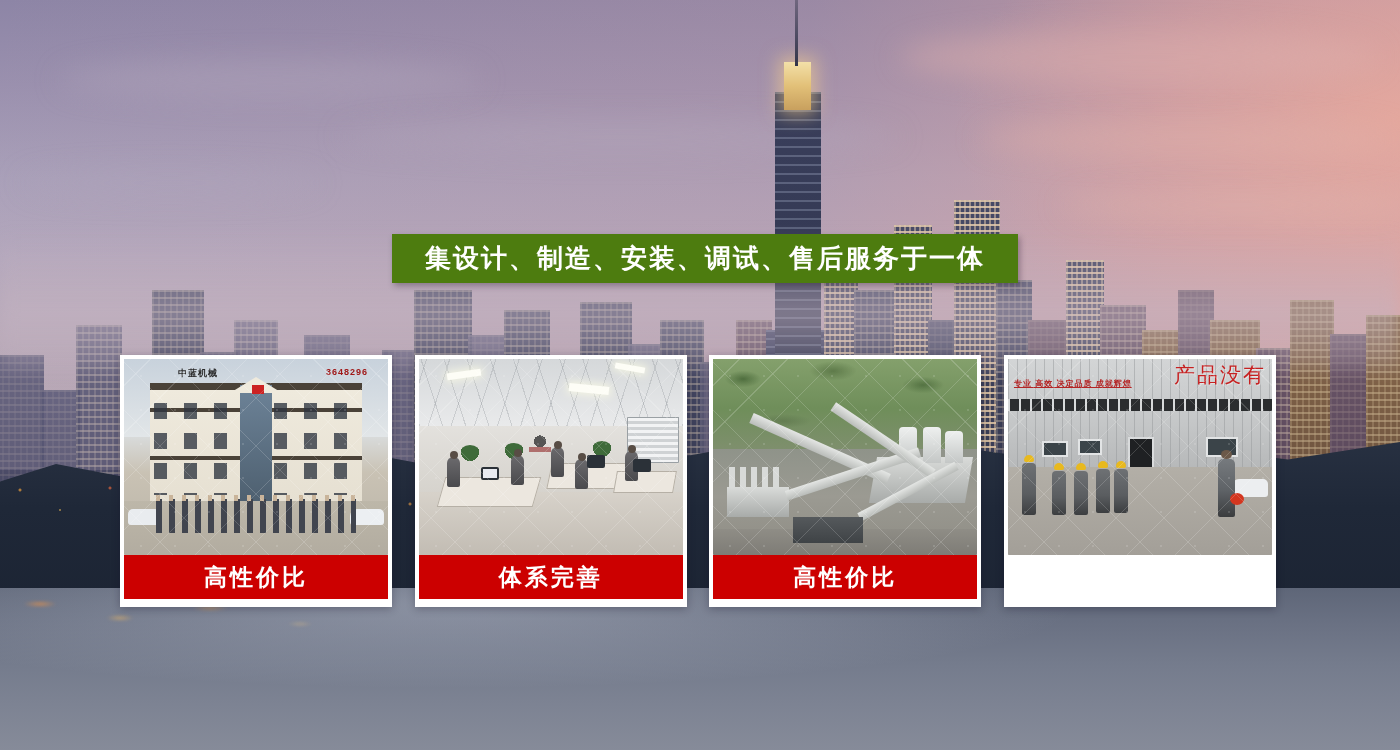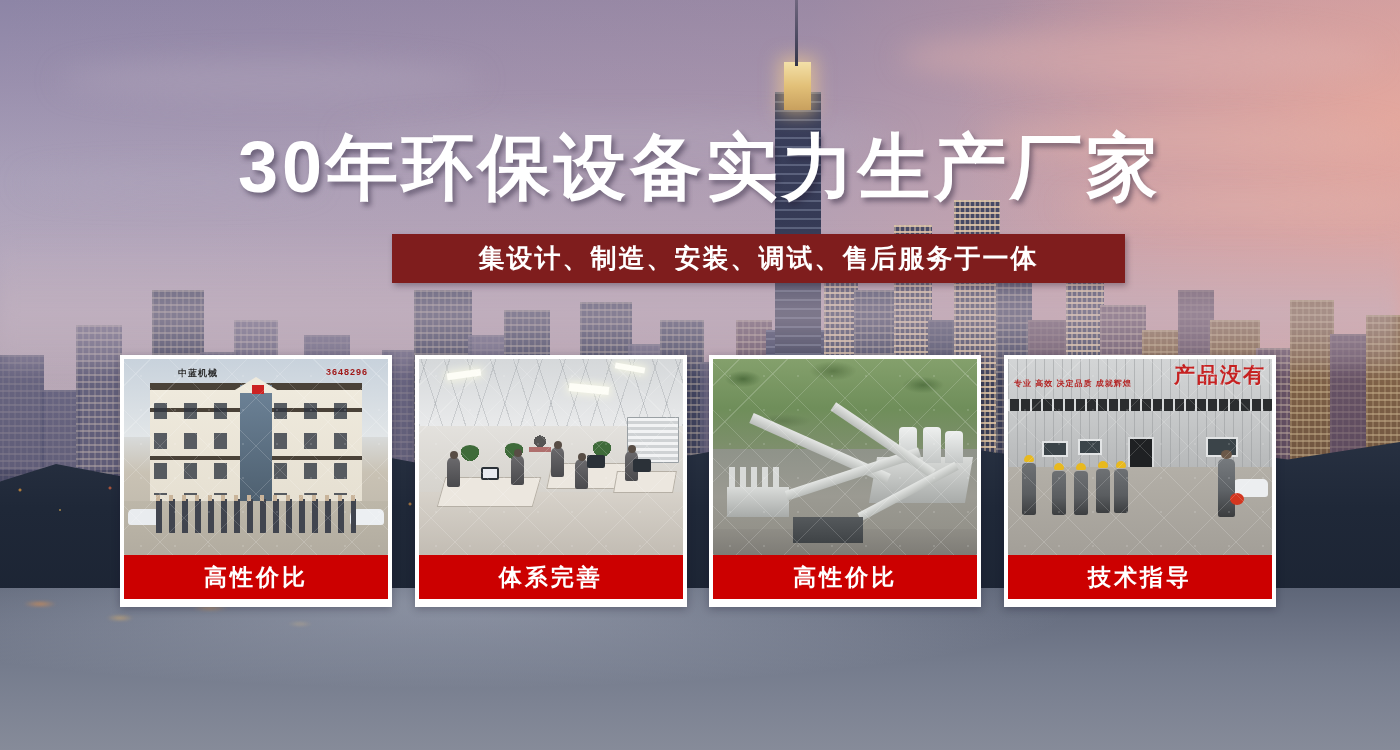--- a/index.html
+++ b/index.html
@@ -137,22 +137,22 @@
     position:absolute; left:0; top:131px; width:1400px;
     text-align:center;
     font-size:72px; font-weight:bold; color:#ffffff;
     letter-spacing:4px; line-height:1;
     text-shadow:3px 4px 5px rgba(40,30,55,0.45);
     white-space:nowrap;
   }
 
   
   .subbar {
-    position:absolute; left:392px; top:234px; width:733px; height:49px;
-    background:#7f1d1d;
+    position:absolute; left:392px; top:234px; width:626px; height:49px;
+    background:#4d7c0f;
     display:flex; align-items:center; justify-content:center;
     box-shadow:2px 3px 6px rgba(40,25,45,0.35);
   }
   .subbar-text {
     color:#ffffff; font-size:26px; font-weight:bold; letter-spacing:2px; white-space:nowrap;
   }
 
   
   .cards {
     position:absolute; left:120px; top:355px;
@@ -290,24 +290,24 @@
   .p3 .m2 { left:168px;top:96px; }
   .p3 .m3 { left:214px;top:100px; }
 
   
   .p4 { background:linear-gradient(180deg,#c9cbcc 0%, #bfc1c2 44%, #a9a59e 62%, #9b9views 100%); }
   .p4 { background:linear-gradient(180deg,#cdcfd0 0%, #c2c4c5 42%, #aca89f 60%, #9d9992 100%); }
   .p4 .fac { position:absolute; left:0; top:0; width:100%; height:56%;
     background:linear-gradient(180deg,#d3d5d6 0%, #c4c6c7 60%, #b6b8b9 100%); }
   .p4 .fac::after { content:""; position:absolute; inset:0;
     background-image:repeating-linear-gradient(90deg, rgba(150,153,155,0.5) 0 1px, rgba(0,0,0,0) 1px 9px); }
-  .p4 .bigtext { position:absolute; right:6px; top:2px; font-size:21px; font-weight:bold;
+  .p4 .bigtext { position:absolute; right:6px; top:2px; font-size:21px; font-weight:normal;
     color:#c62121; letter-spacing:2px; white-space:nowrap; text-shadow:1px 1px 0 rgba(255,255,255,0.4); }
   .p4 .smalltext { position:absolute; left:6px; top:20px; font-size:8px; font-weight:bold;
-    color:#b42424; letter-spacing:1px; line-height:1.35; white-space:nowrap; }
+    color:#b42424; letter-spacing:1px; line-height:1.35; white-space:nowrap;text-decoration:underline; }
   .p4 .strip { position:absolute; left:0; top:40px; width:100%; height:12px;
     background:#2b2d2f;
     background-image:repeating-linear-gradient(90deg, #d8dadb 0 2px, rgba(0,0,0,0) 2px 11px); }
   .p4 .door { position:absolute; left:120px; top:78px; width:26px; height:38px;
     background:#1f2123; border:2px solid #d9dbdc; }
   .p4 .win4 { position:absolute; background:#3b4449; border:2px solid #e2e4e5; }
   .p4 .w1 { left:34px; top:82px; width:26px; height:16px; }
   .p4 .w2 { left:70px; top:80px; width:24px; height:16px; }
   .p4 .w3 { right:34px;top:78px; width:32px; height:20px; }
   .p4 .yard { position:absolute; left:0; top:108px; width:100%; height:88px;
@@ -386,21 +386,20 @@
     <div class="bld amber" style="left:1366px; width:44px;  height:305px;"></div>
   </div>
 
   <div class="haze"></div>
   <div class="ridge"></div>
   <div class="ridge-lights"></div>
   <div class="water"></div>
   <div class="water-sheen"></div>
   <div class="water-refl"></div>
 
-  <div class="headline">30年环保设备实力生产厂家</div>
 
   <div class="subbar">
     <span class="subbar-text">集设计、制造、安装、调试、售后服务于一体</span>
   </div>
 
   <div class="cards">
 
     <div class="card">
       <div class="card-photo p1">
         <div class="sky1"></div>
@@ -496,19 +495,16 @@
           <div class="worker k2"></div>
           <div class="worker k3"></div>
         <div class="worker k4"></div>
           <div class="worker k5"></div>
         <div class="car4"></div>
         <div class="lead"></div>
         <div class="helmet"></div>
         <div class="wm"></div>
           <div class="wm-dots"></div>
       </div>
-      <div class="card-cap">
-        <span class="card-cap-text">技术指导</span>
-      </div>
     </div>
 
   </div>
 </div>
 
 </body></html>

